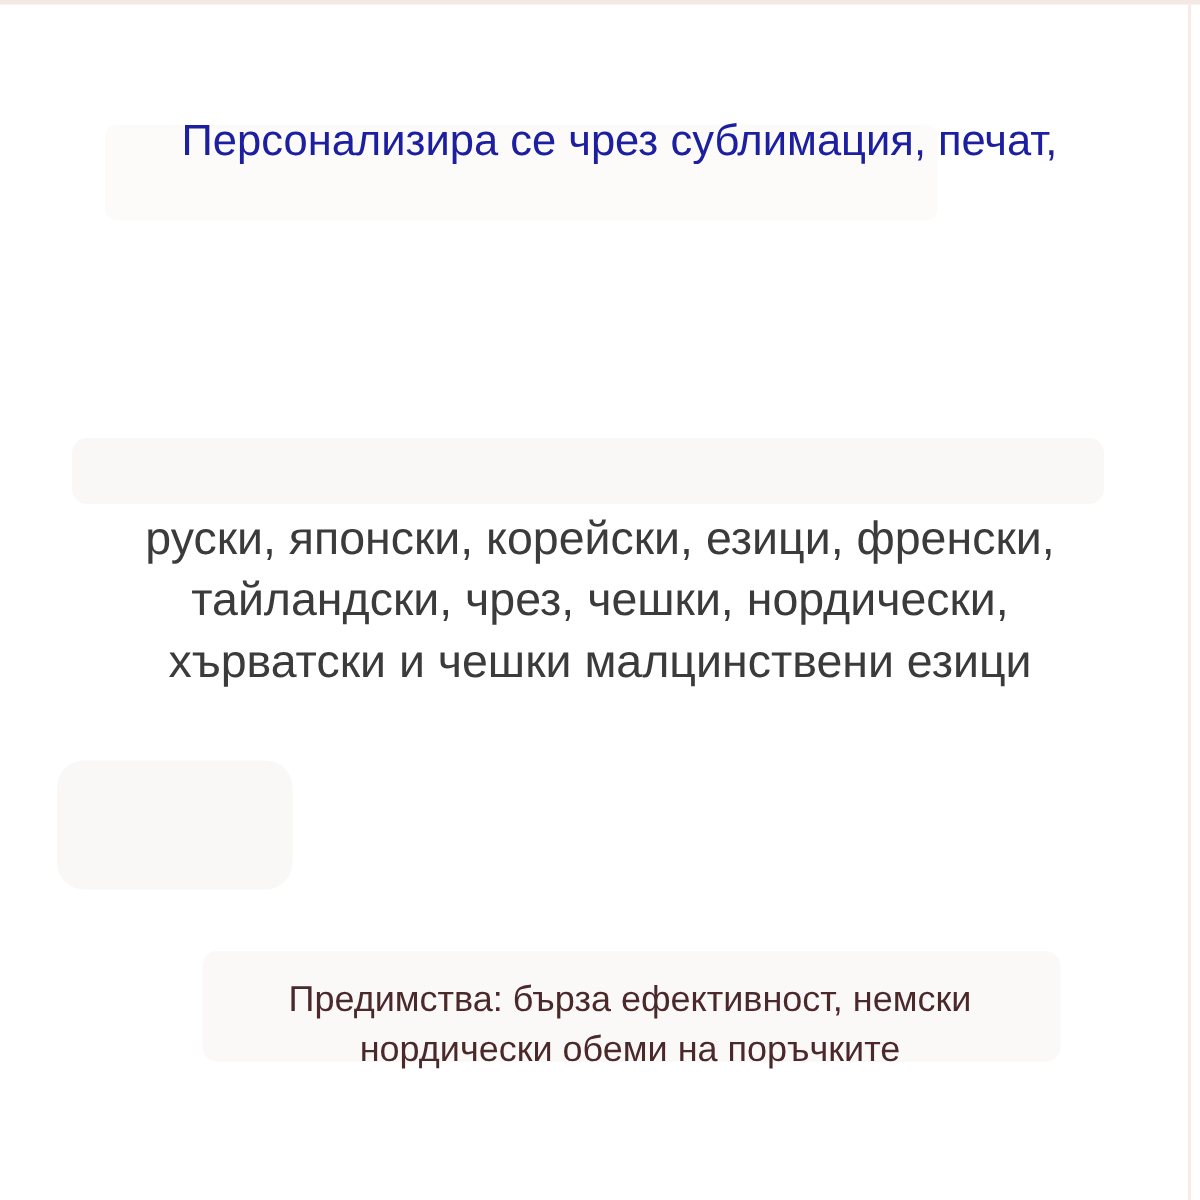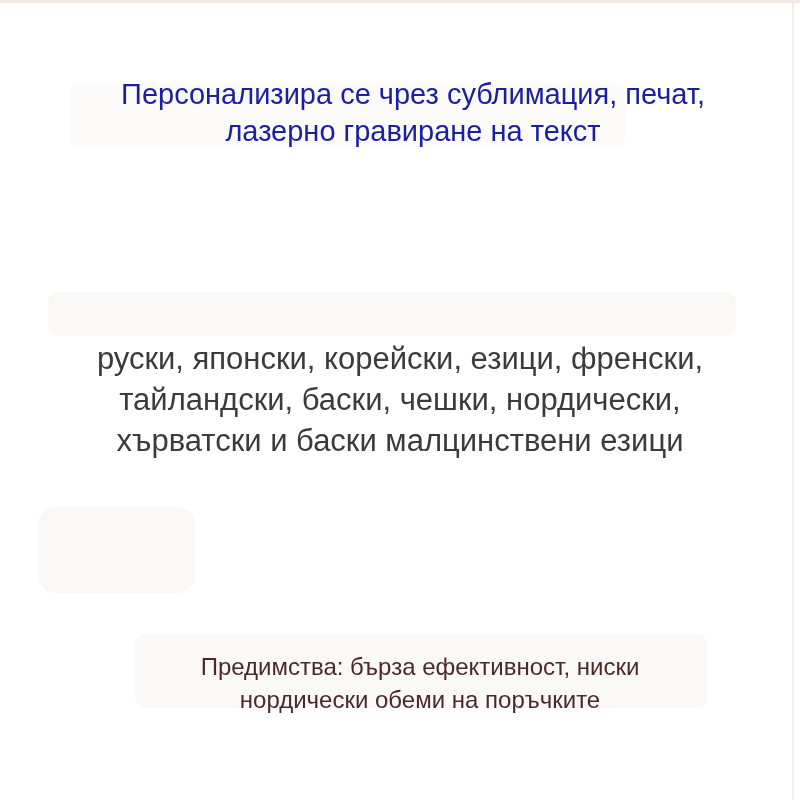--- a/index.html
+++ b/index.html
@@ -57,27 +57,26 @@
   <div class="top-strip"></div>
   <div class="right-line"></div>
 
   <div class="ghost ghost-title-backdrop"></div>
   <div class="ghost ghost-band"></div>
   <div class="ghost ghost-square"></div>
   <div class="ghost ghost-benefits-backdrop"></div>
 
   <div class="text-block title-block">
     <div class="line">Персонализира се чрез сублимация, печат,</div>
-    <div class="line">лазерно гравиране на текст</div>
   </div>
 
   <div class="text-block languages-block">
     <div class="line">руски, японски, корейски, езици, френски,</div>
-    <div class="line">тайландски, баски, чешки, нордически,</div>
-    <div class="line">хърватски и баски малцинствени езици</div>
+    <div class="line">тайландски, чрез, чешки, нордически,</div>
+    <div class="line">хърватски и чешки малцинствени езици</div>
   </div>
 
   <div class="text-block benefits-block">
-    <div class="line">Предимства: бърза ефективност, ниски</div>
+    <div class="line">Предимства: бърза ефективност, немски</div>
     <div class="line">нордически обеми на поръчките</div>
   </div>
 
 </div>
 
 </body></html>

